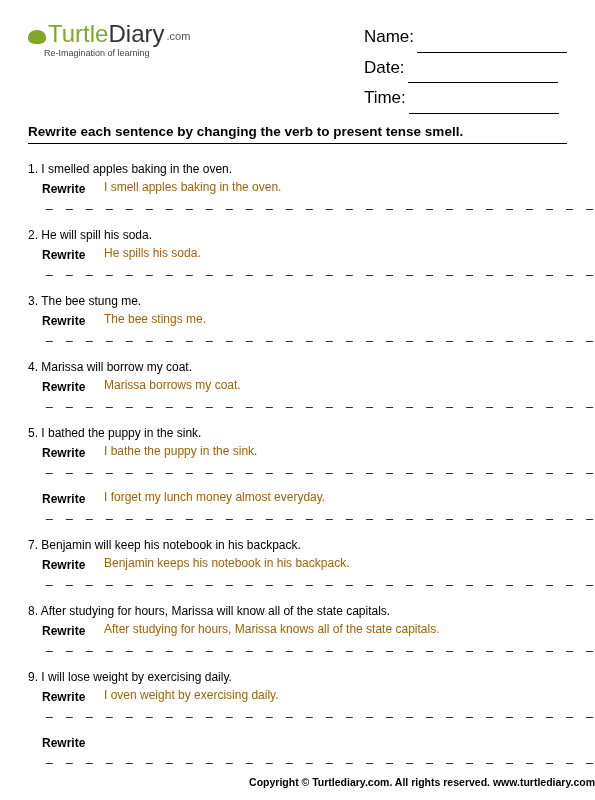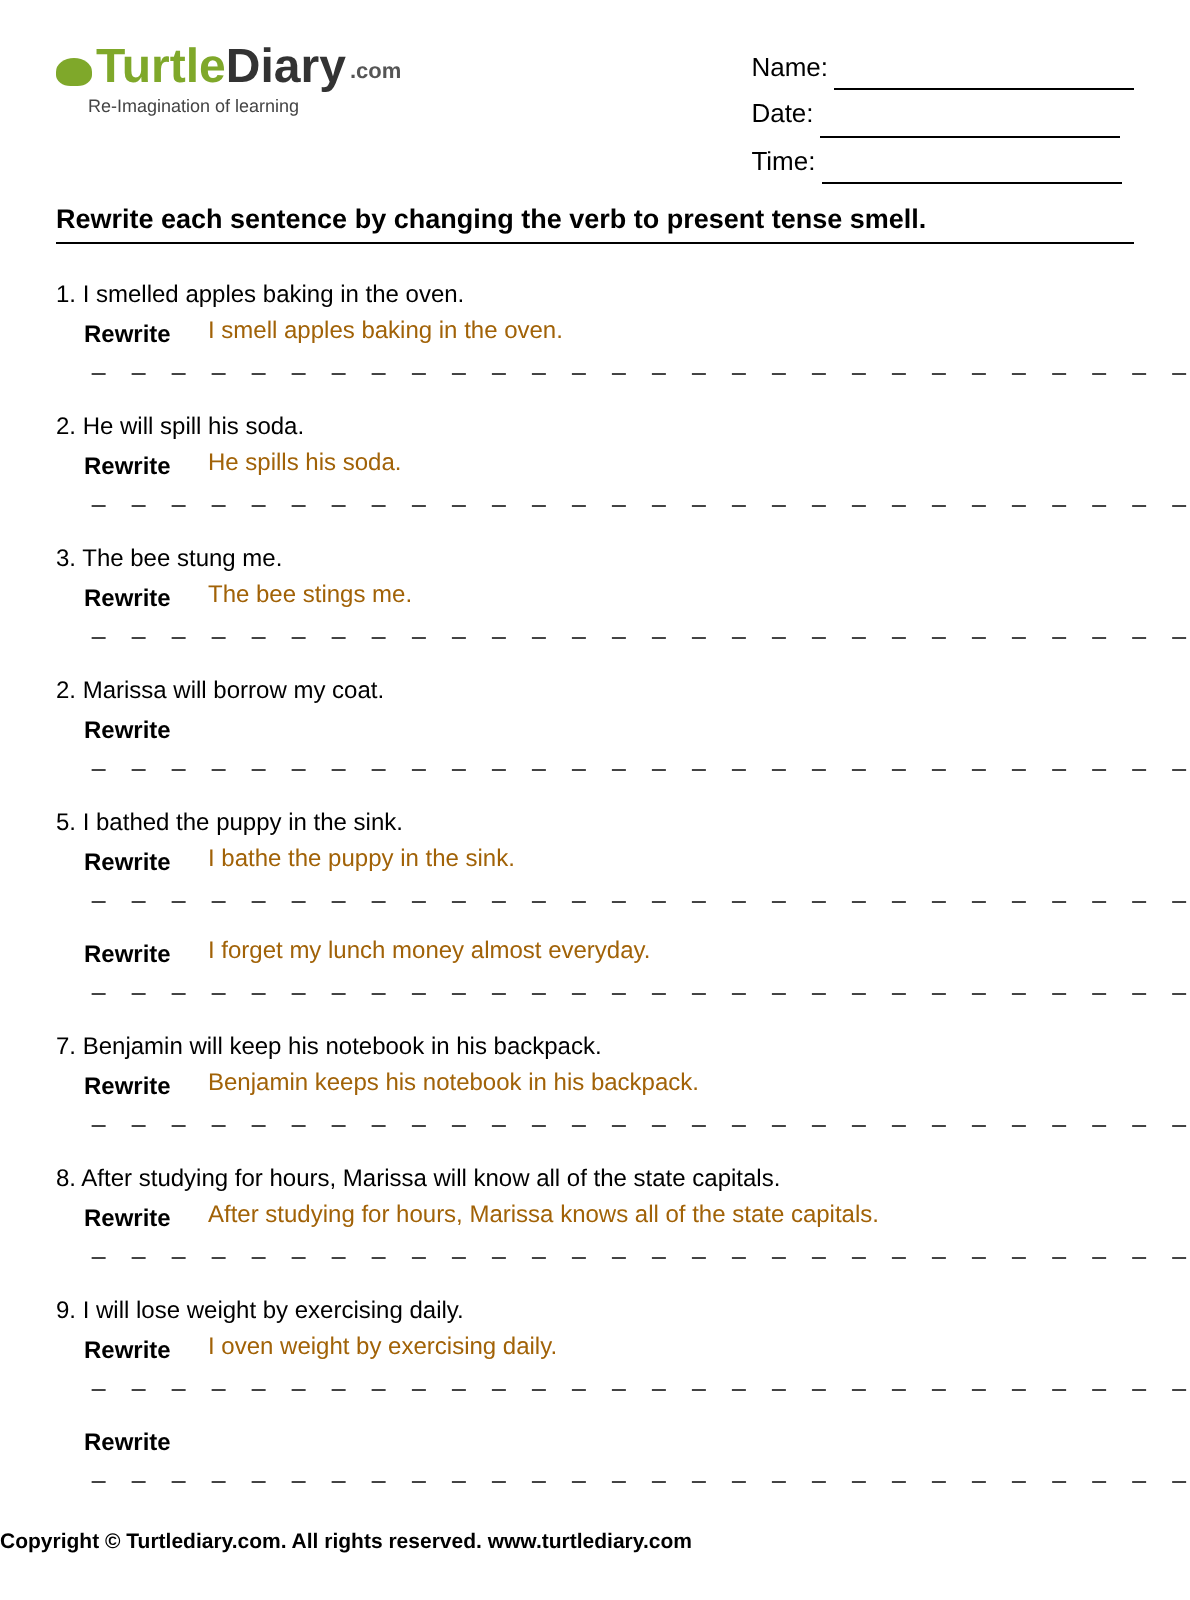--- a/index.html
+++ b/index.html
@@ -15,39 +15,39 @@
   .header {
     display: flex;
     justify-content: space-between;
     align-items: flex-start;
     margin-bottom: 10px;
   }
   .logo-block { flex: 0 0 auto; }
   .logo-text {
     font-family: "Comic Sans MS", cursive, sans-serif;
     font-size: 24px;
-    font-weight: bold;
+    font-weight: normal;
     color: #333;
     line-height: 1;
   }
   .logo-text .green { color: #7fa82a; }
   .logo-com { font-size: 11px; color: #555; margin-left: 2px; position: relative; top: -2px;}
   .tagline { font-size: 9px; color: #444; margin-top: 2px; margin-left: 16px; }
   .turtle-icon {
     display: inline-block;
     width: 18px; height: 14px;
     background: #7fa82a;
     border-radius: 50% 50% 40% 40%;
     position: relative;
     top: 2px;
     margin-right: 2px;
   }
   .meta {
     text-align: left;
-    font-size: 13px;
+    font-size: 17px;
     line-height: 1.8;
   }
   .meta-row { white-space: nowrap; }
   .meta-line {
     display: inline-block;
     border-bottom: 1px solid #000;
     width: 150px;
     vertical-align: bottom;
     margin-left: 3px;
   }
@@ -77,23 +77,23 @@
   .answer {
     position: absolute;
     left: 76px;
     top: -2px;
     color: #a16207;
     font-size: 12px;
     white-space: nowrap;
   }
   .footer {
     position: absolute;
-    bottom: 23px;
+    bottom: 12px;
     left: 0; right: 0;
-    text-align: left;
+    text-align: right;
     font-size: 10.5px;
     font-weight: bold;
   }
 </style>
 </head>
 <body>
 
 <div class="header">
   <div class="logo-block">
     <div class="logo-text">
@@ -118,22 +118,22 @@
     </div>
     <div class="item">
       <div class="prompt">2. He will spill his soda.</div>
       <div class="rewrite-line"><span class="rewrite-label">Rewrite</span><span class="dashes">_ _ _ _ _ _ _ _ _ _ _ _ _ _ _ _ _ _ _ _ _ _ _ _ _ _ _ _ _ _ _</span><span class="answer">He spills his soda.</span></div>
     </div>
     <div class="item">
       <div class="prompt">3. The bee stung me.</div>
       <div class="rewrite-line"><span class="rewrite-label">Rewrite</span><span class="dashes">_ _ _ _ _ _ _ _ _ _ _ _ _ _ _ _ _ _ _ _ _ _ _ _ _ _ _ _ _ _ _</span><span class="answer">The bee stings me.</span></div>
     </div>
     <div class="item">
-      <div class="prompt">2. Marissa will borrow my coat.</div>
-      <div class="rewrite-line"><span class="rewrite-label">Rewrite</span><span class="dashes">_ _ _ _ _ _ _ _ _ _ _ _ _ _ _ _ _ _ _ _ _ _ _ _ _ _ _ _ _ _ _</span></div>
+      <div class="prompt">4. Marissa will borrow my coat.</div>
+      <div class="rewrite-line"><span class="rewrite-label">Rewrite</span><span class="dashes">_ _ _ _ _ _ _ _ _ _ _ _ _ _ _ _ _ _ _ _ _ _ _ _ _ _ _ _ _ _ _</span><span class="answer">Marissa borrows my coat.</span></div>
     </div>
     <div class="item">
       <div class="prompt">5. I bathed the puppy in the sink.</div>
       <div class="rewrite-line"><span class="rewrite-label">Rewrite</span><span class="dashes">_ _ _ _ _ _ _ _ _ _ _ _ _ _ _ _ _ _ _ _ _ _ _ _ _ _ _ _ _ _ _</span><span class="answer">I bathe the puppy in the sink.</span></div>
     </div>
     <div class="item">
       <div class="rewrite-line"><span class="rewrite-label">Rewrite</span><span class="dashes">_ _ _ _ _ _ _ _ _ _ _ _ _ _ _ _ _ _ _ _ _ _ _ _ _ _ _ _ _ _ _</span><span class="answer">I forget my lunch money almost everyday.</span></div>
     </div>
     <div class="item">
       <div class="prompt">7. Benjamin will keep his notebook in his backpack.</div>

